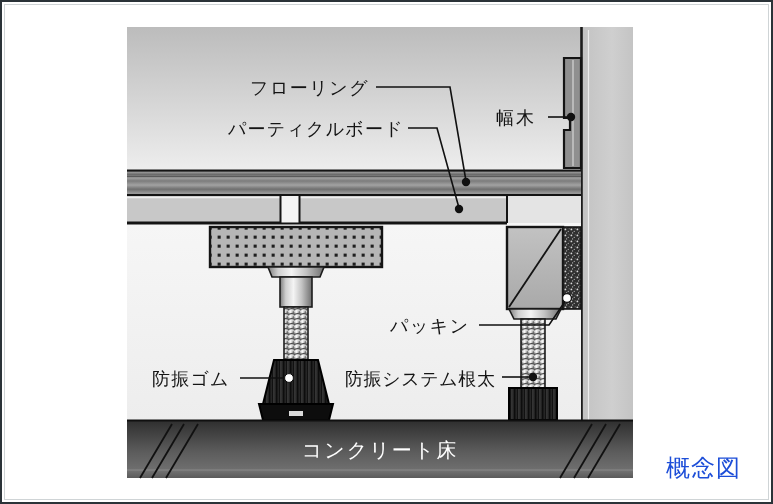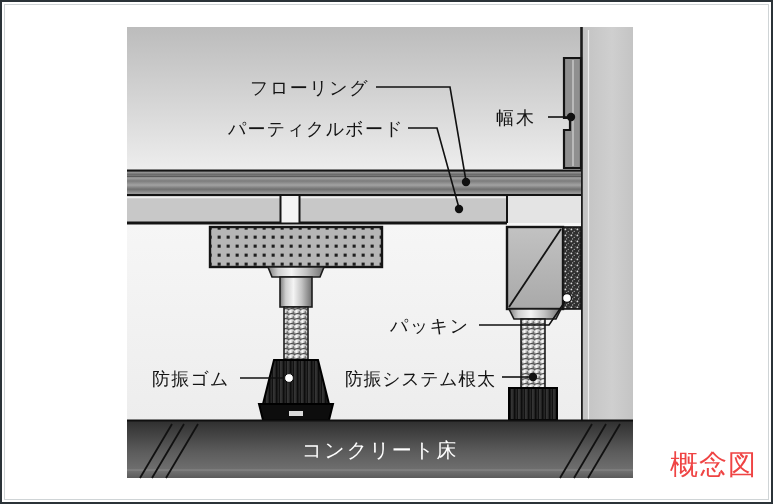--- a/index.html
+++ b/index.html
@@ -35,24 +35,24 @@
     box-sizing: border-box;
     border: 1px solid #cfd4d6;
     pointer-events: none;
   }
   #diagram-svg {
     position: absolute;
     left: 0; top: 0;
   }
   .caption {
     position: absolute;
-    right: 16px;
+    right: 32px;
     bottom: 20px;
-    font-size: 28px;
-    color: #ef4444;
+    font-size: 24px;
+    color: #1d4ed8;
     letter-spacing: 1px;
     font-family: "DejaVu Serif", "Liberation Serif", serif;
     white-space: nowrap;
   }
 </style>
 </head>
 <body>
 
 <div id="page">
 

